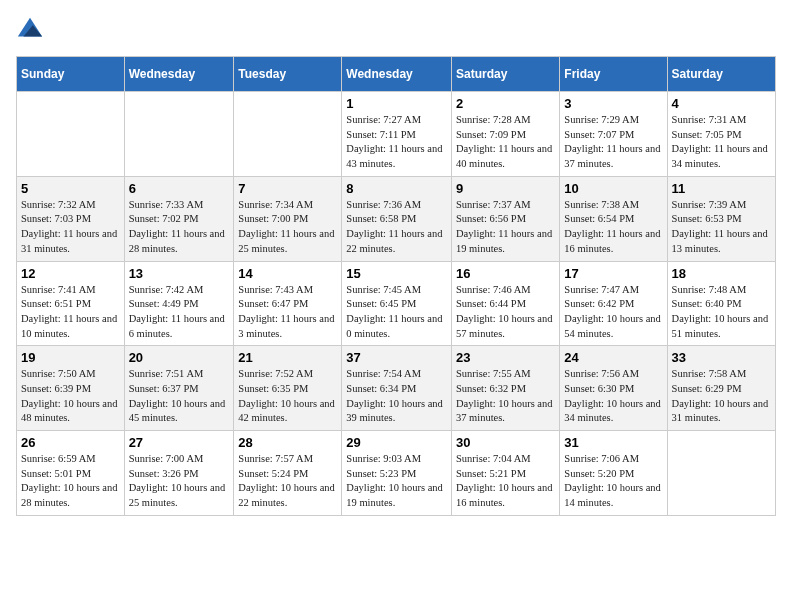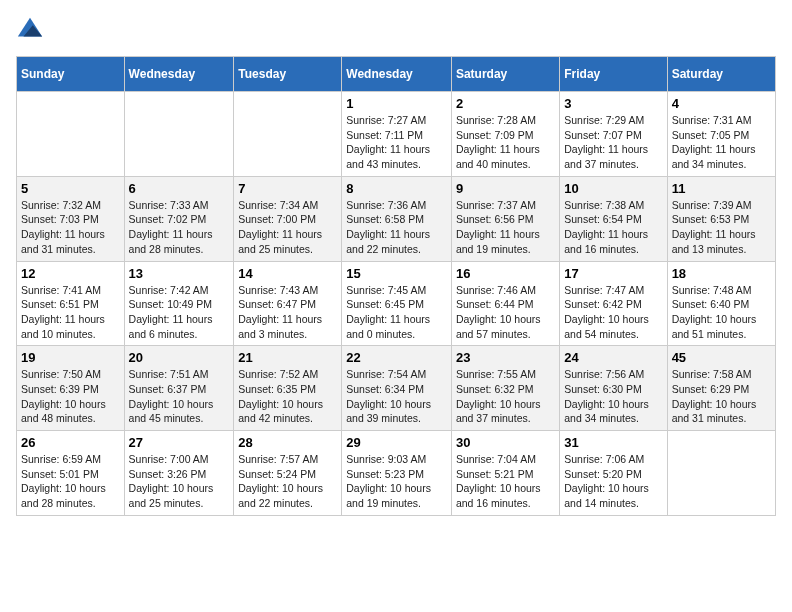--- a/index.html
+++ b/index.html
@@ -69,20 +69,21 @@
     .day-num {
       font-weight: bold;
       font-size: 13px;
       display: block;
       margin-bottom: 2px;
     }
     .day-info {
       font-size: 10.5px;
       color: #222;
       line-height: 1.4;
+      font-family: Liberation Serif, serif;
     }
     tbody tr:nth-child(even) td {
       background-color: #f2f2f2;
     }
     tbody tr:nth-child(odd) td {
       background-color: #fff;
     }
     .empty { background-color: #fff !important; }
   </style>
 </head>
@@ -194,21 +195,21 @@
       <tr>
         <td>
           <span class="day-num">12</span>
           <div class="day-info">Sunrise: 7:41 AM
 Sunset: 6:51 PM
 Daylight: 11 hours and 10 minutes.</div>
         </td>
         <td>
           <span class="day-num">13</span>
           <div class="day-info">Sunrise: 7:42 AM
-Sunset: 10:49 PM
+Sunset: 4:49 PM
 Daylight: 11 hours and 6 minutes.</div>
         </td>
         <td>
           <span class="day-num">14</span>
           <div class="day-info">Sunrise: 7:43 AM
 Sunset: 6:47 PM
 Daylight: 11 hours and 3 minutes.</div>
         </td>
         <td>
           <span class="day-num">15</span>
@@ -248,39 +249,39 @@
 Sunset: 6:37 PM
 Daylight: 10 hours and 45 minutes.</div>
         </td>
         <td>
           <span class="day-num">21</span>
           <div class="day-info">Sunrise: 7:52 AM
 Sunset: 6:35 PM
 Daylight: 10 hours and 42 minutes.</div>
         </td>
         <td>
-          <span class="day-num">22</span>
+          <span class="day-num">37</span>
           <div class="day-info">Sunrise: 7:54 AM
 Sunset: 6:34 PM
 Daylight: 10 hours and 39 minutes.</div>
         </td>
         <td>
           <span class="day-num">23</span>
           <div class="day-info">Sunrise: 7:55 AM
 Sunset: 6:32 PM
 Daylight: 10 hours and 37 minutes.</div>
         </td>
         <td>
           <span class="day-num">24</span>
           <div class="day-info">Sunrise: 7:56 AM
 Sunset: 6:30 PM
 Daylight: 10 hours and 34 minutes.</div>
         </td>
         <td>
-          <span class="day-num">45</span>
+          <span class="day-num">33</span>
           <div class="day-info">Sunrise: 7:58 AM
 Sunset: 6:29 PM
 Daylight: 10 hours and 31 minutes.</div>
         </td>
       </tr>
       <tr>
         <td>
           <span class="day-num">26</span>
           <div class="day-info">Sunrise: 6:59 AM
 Sunset: 5:01 PM

